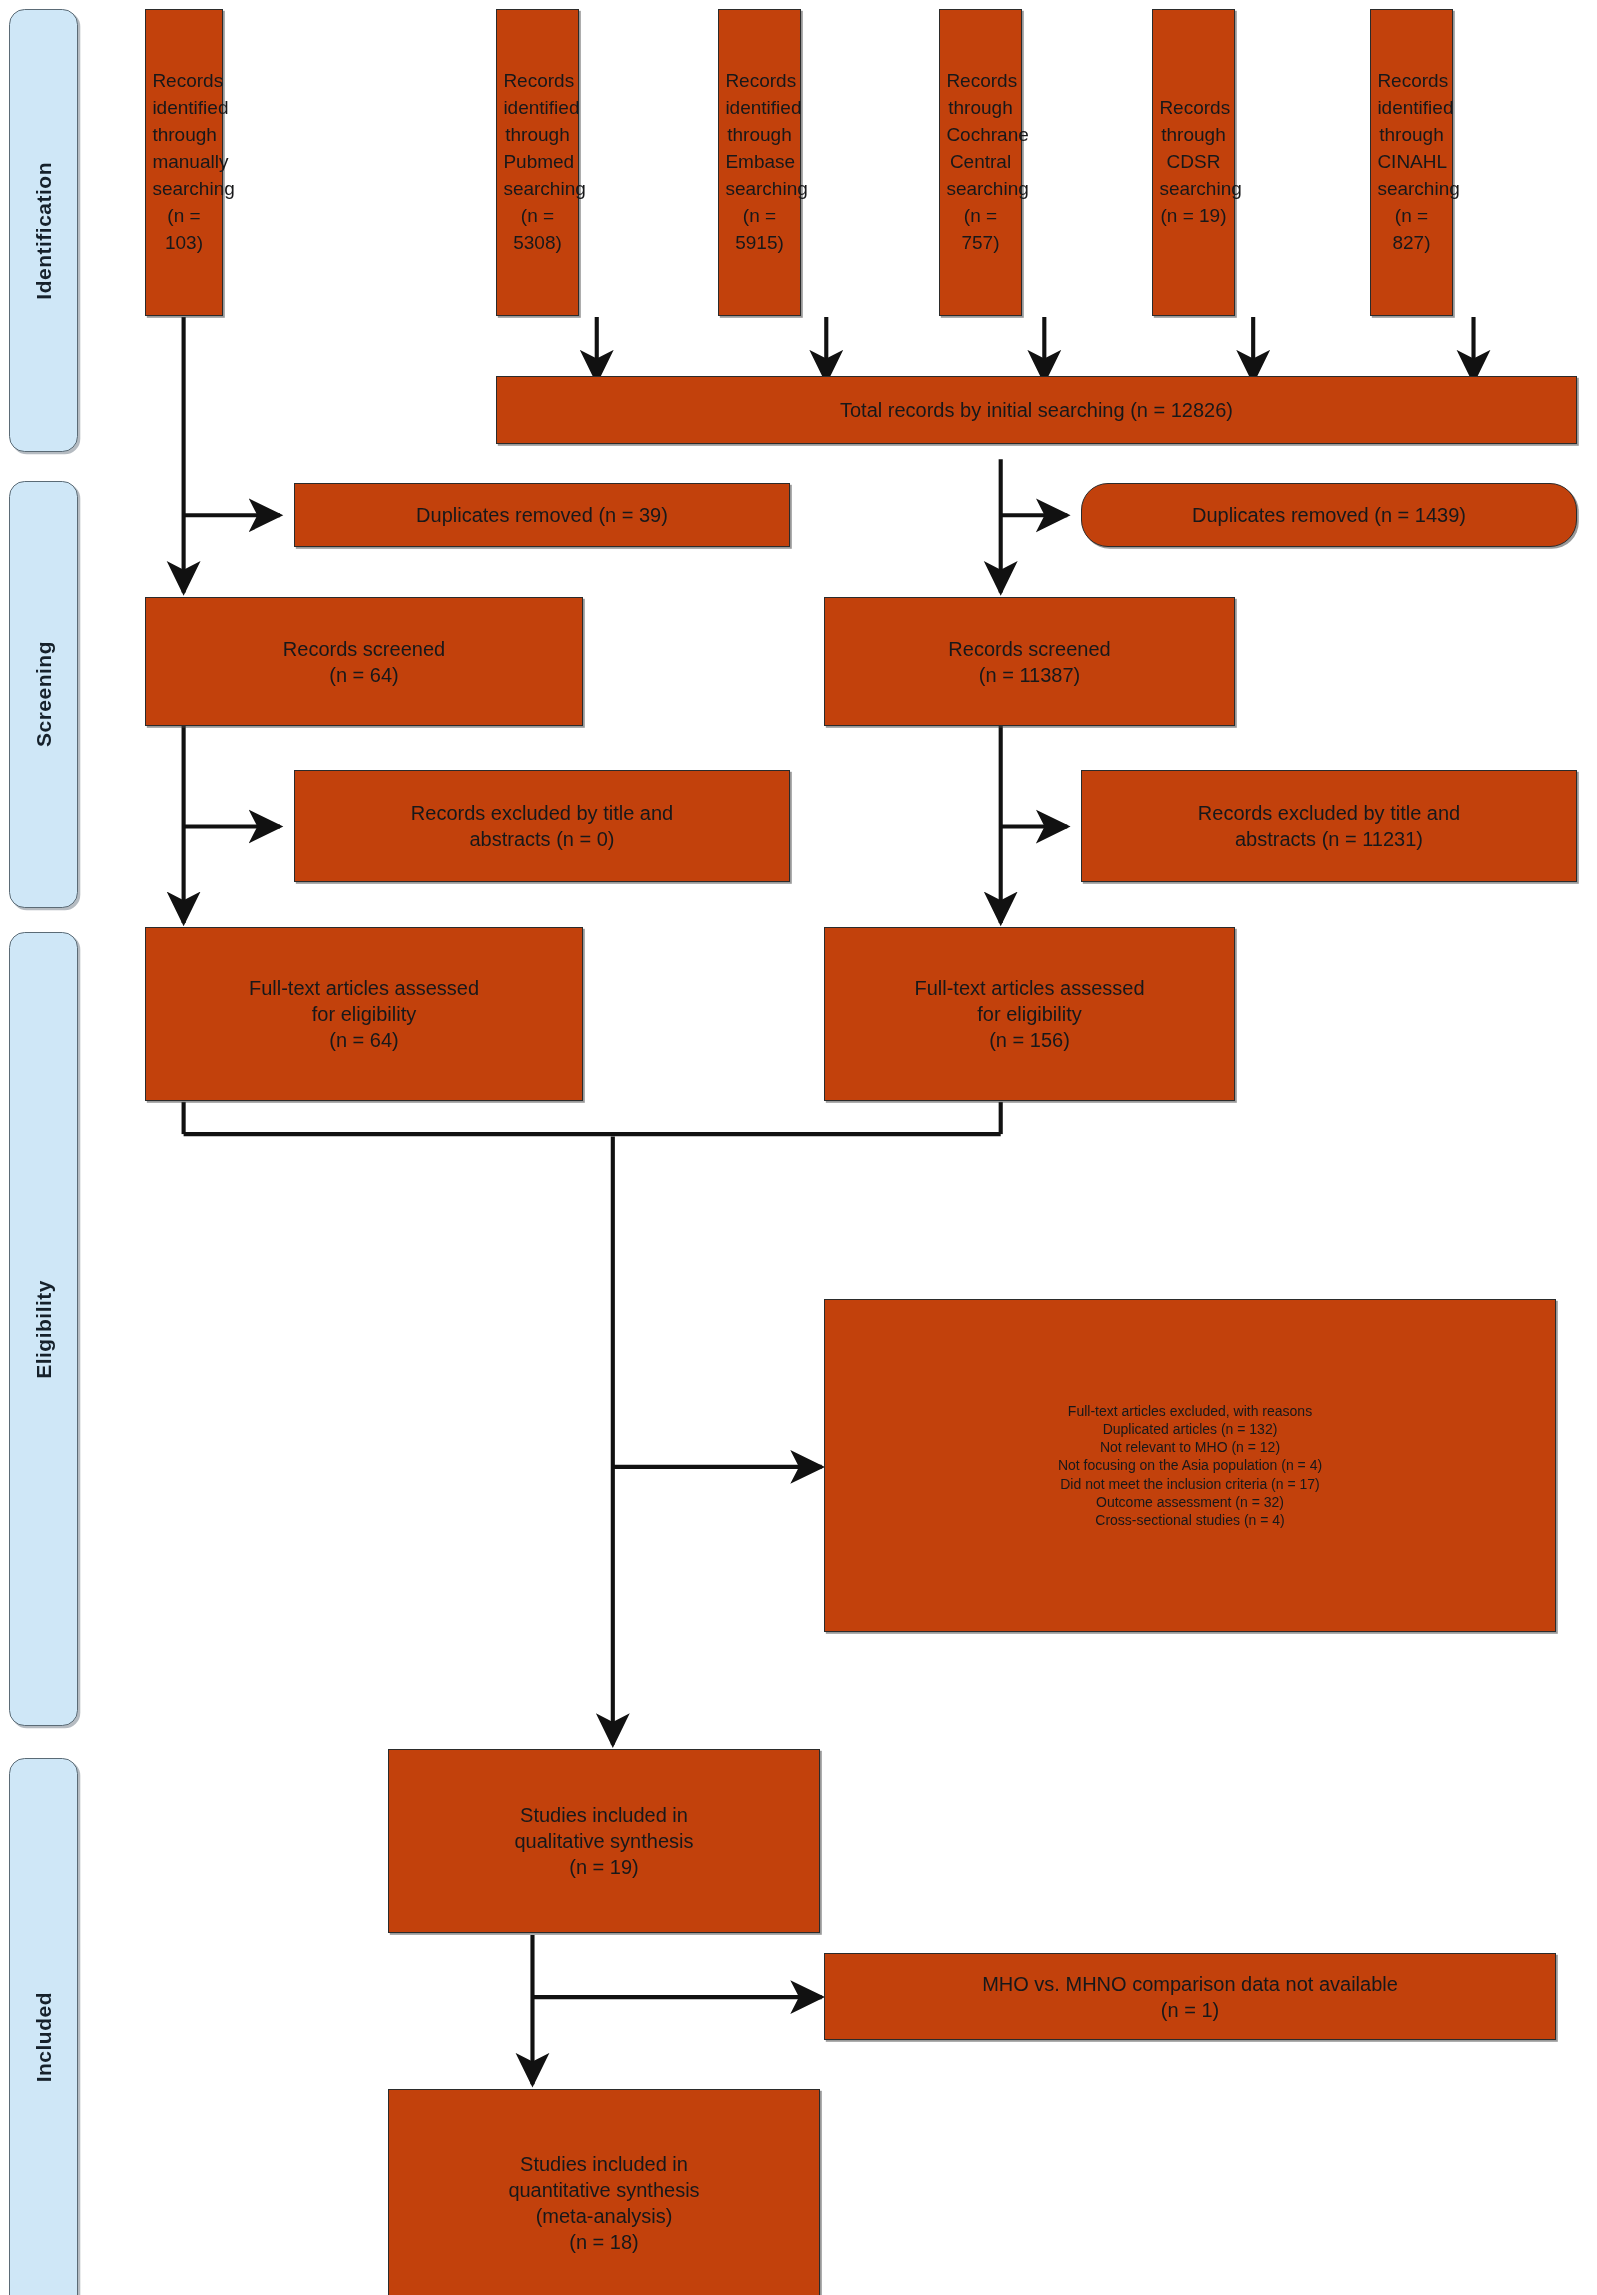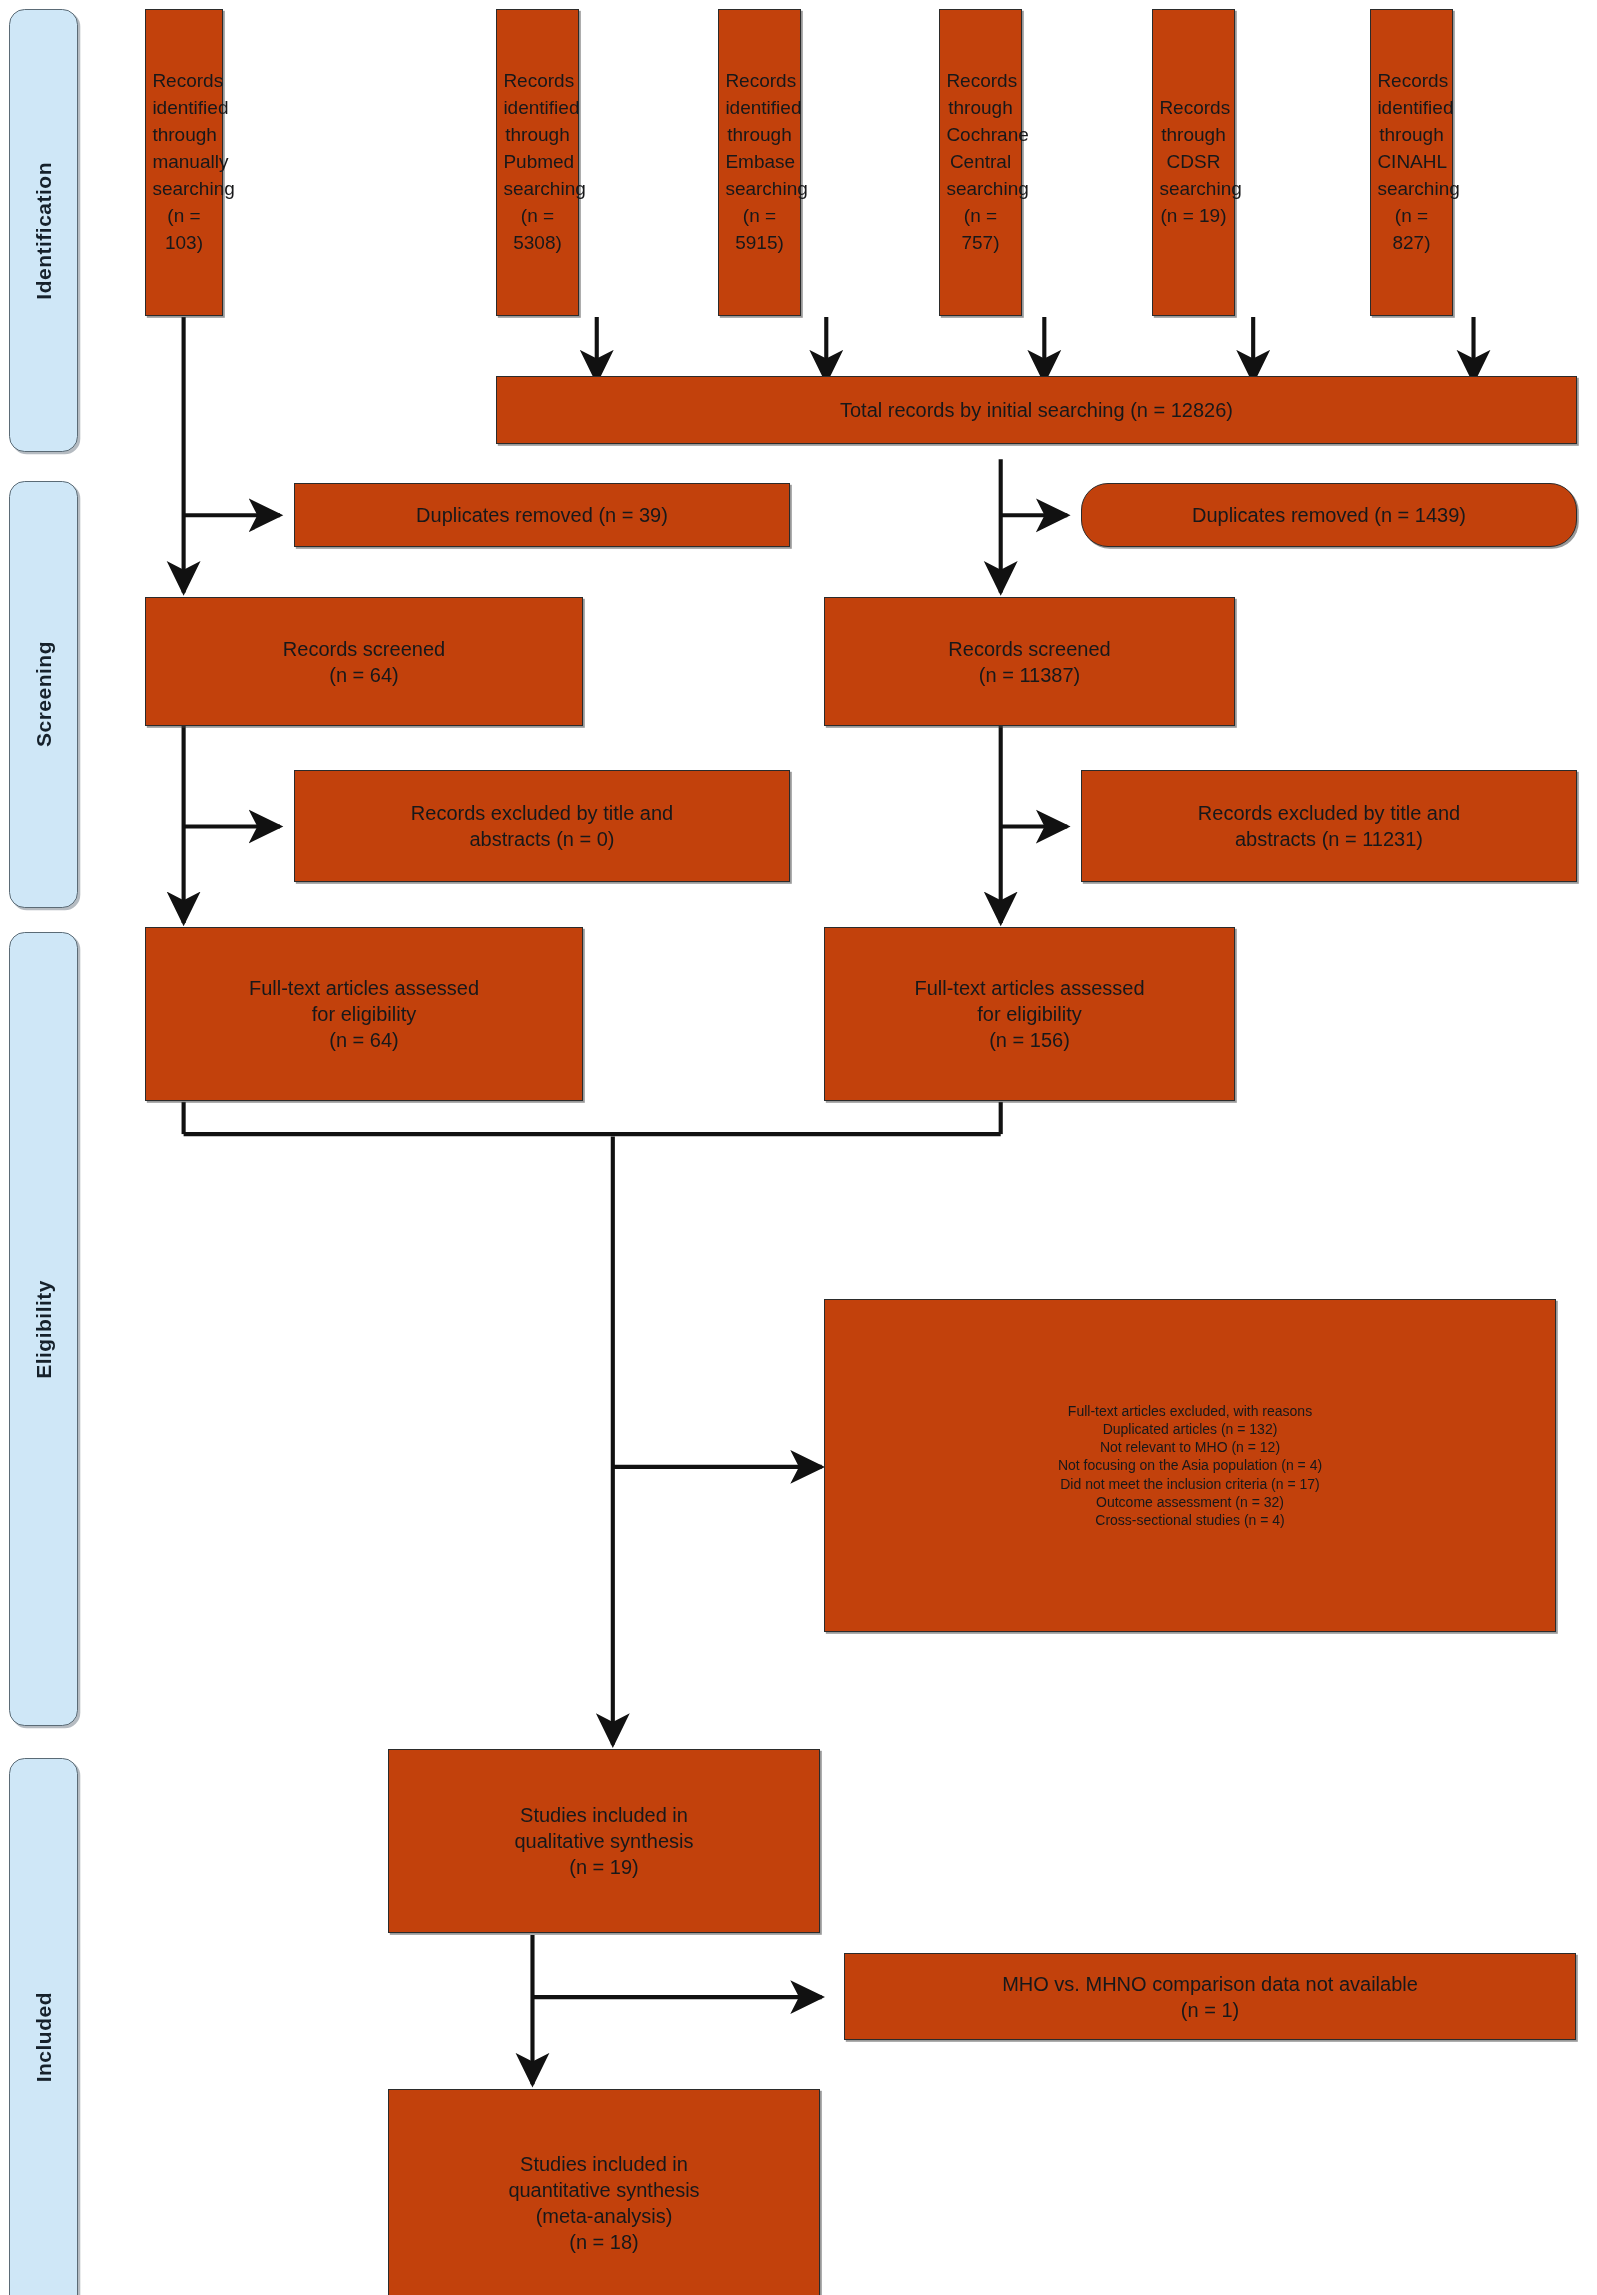--- a/index.html
+++ b/index.html
@@ -206,21 +206,21 @@
 Outcome assessment (n = 32)
 Cross-sectional studies (n = 4)</div>
   </div>
 
   <div class="box" style="left:388px;top:1749px;width:432px;height:184px;">
     <div class="txt">Studies included in
 qualitative synthesis
 (n = 19)</div>
   </div>
 
-  <div class="box" style="left:824px;top:1953px;width:732px;height:87px;margin-left:20px;">
+  <div class="box" style="left:824px;top:1953px;width:732px;height:87px;">
     <div class="txt">MHO vs. MHNO comparison data not available
 (n = 1)</div>
   </div>
 
   <div class="box" style="left:388px;top:2089px;width:432px;height:228px;">
     <div class="txt">Studies included in
 quantitative synthesis
 (meta-analysis)
 (n = 18)</div>
   </div>

